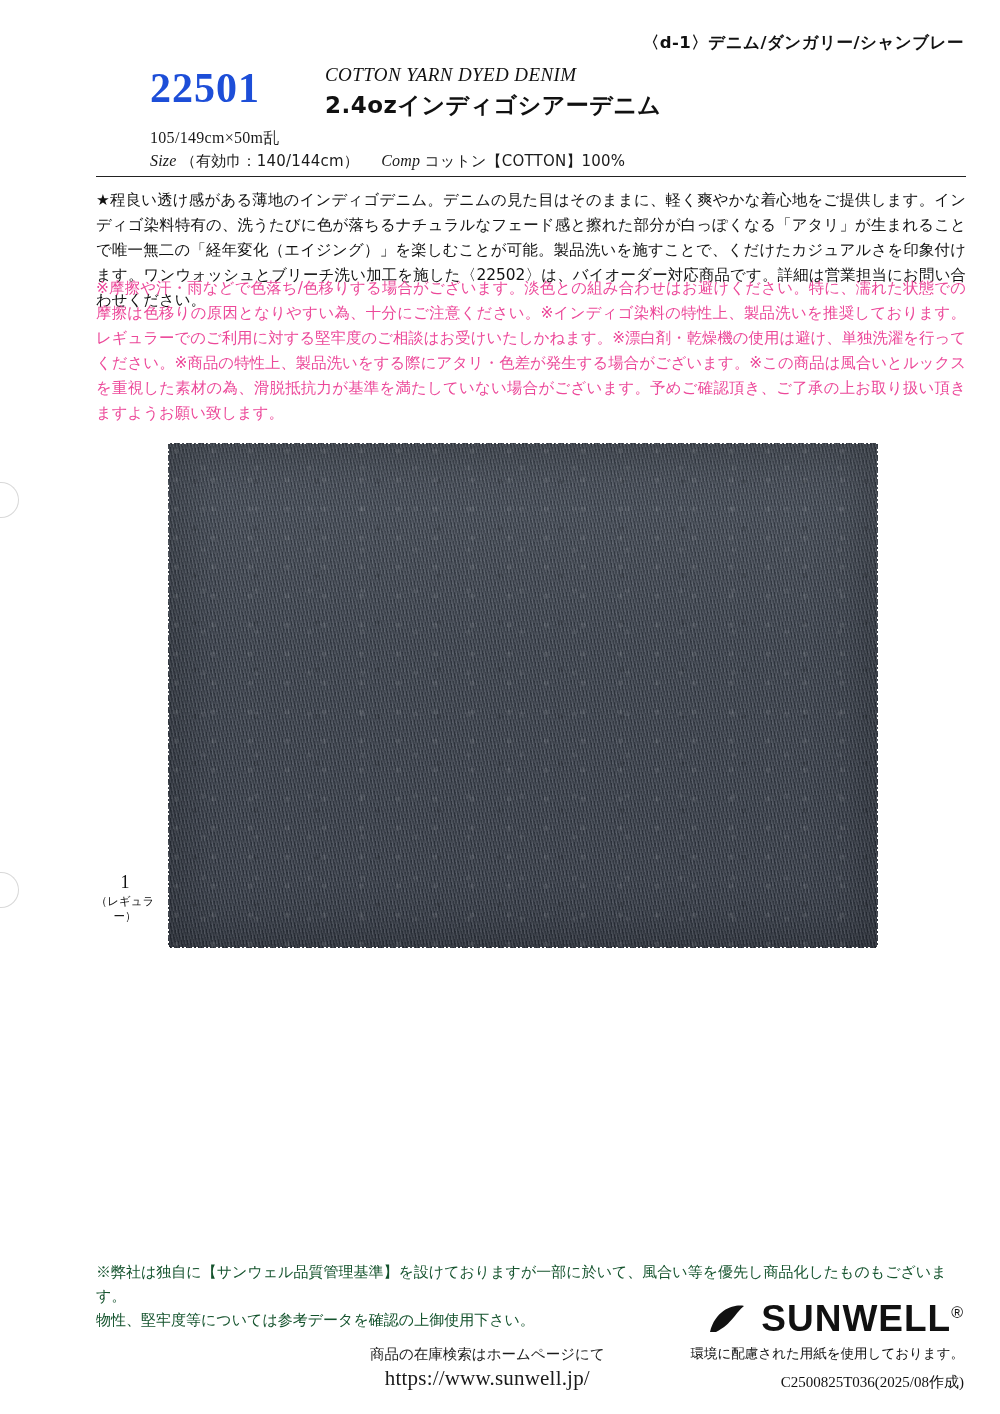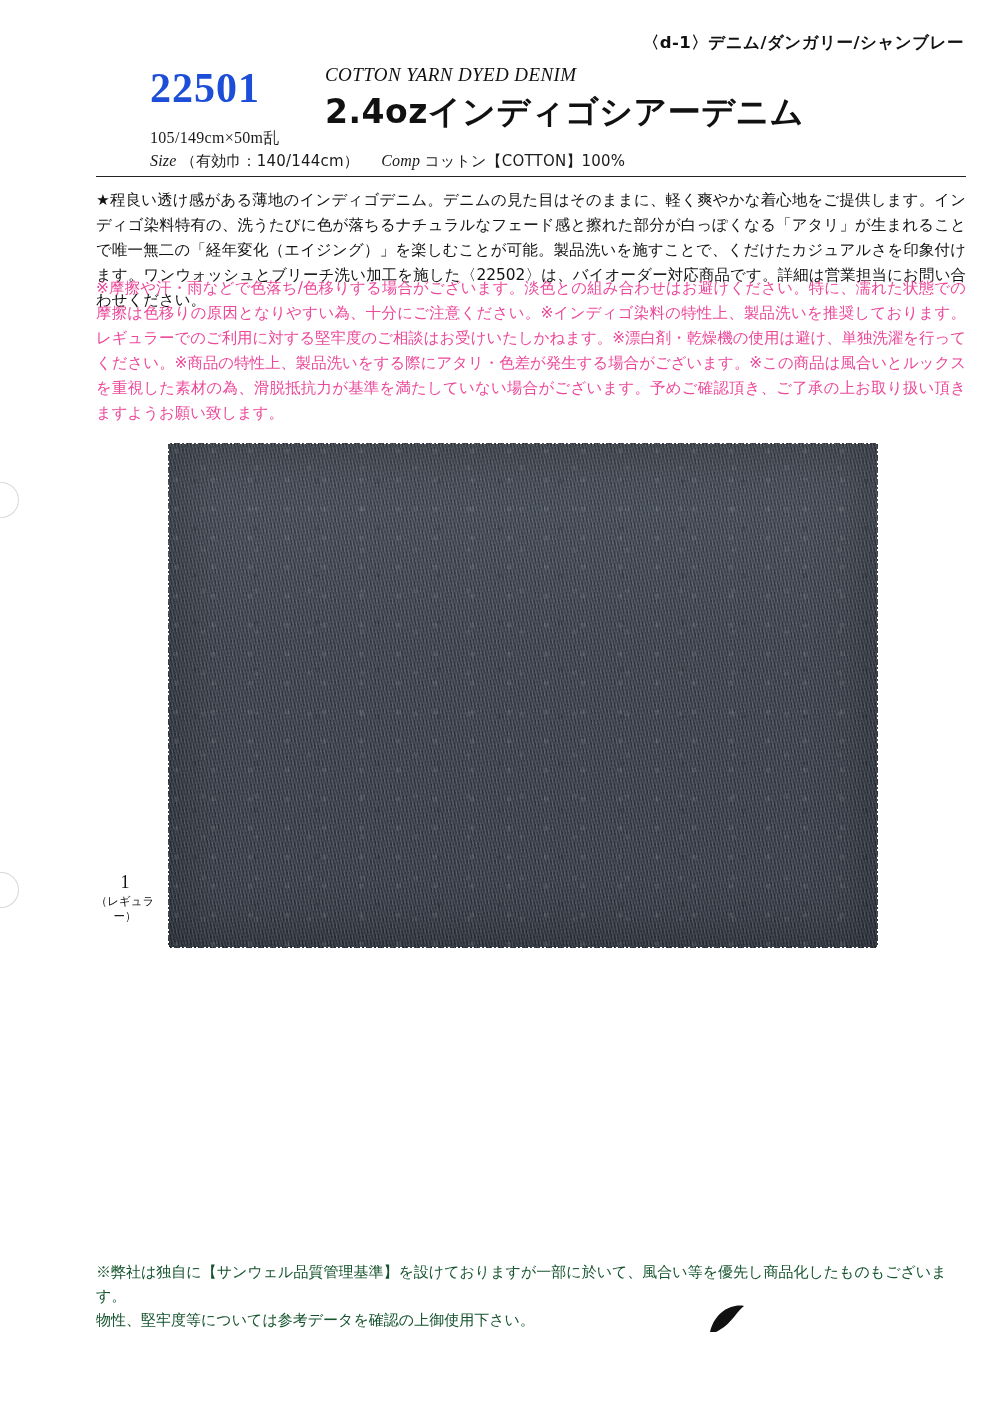--- a/index.html
+++ b/index.html
@@ -40,21 +40,21 @@
     position:absolute;left:175px;top:2px;
     font-family:"Liberation Serif",serif;
     font-style:italic;
     font-size:19px;
     letter-spacing:0.4px;
     color:#111;
   }
   .jp-name{
     position:absolute;left:175px;top:28px;
     font-family:"DejaVu Sans","Liberation Sans",sans-serif;
-    font-size:33px;
+    font-size:23px;
     font-weight:700;
     letter-spacing:0.5px;
     color:#111;
   }
   .spec-line1{
     position:absolute;top:128px;left:150px;
     font-family:"Liberation Serif",serif;
     font-size:16px;
     letter-spacing:0.3px;
   }
@@ -271,19 +271,28 @@
   <div class="color-label">
     <span class="num">1</span>
     <span class="name">（レギュラー）</span>
   </div>
 
   <div class="footer-note">
     <div>※弊社は独自に【サンウェル品質管理基準】を設けておりますが一部に於いて、風合い等を優先し商品化したものもございます。</div>
     <div>物性、堅牢度等については参考データを確認の上御使用下さい。</div>
   </div>
 
+  <div class="stock-search">
+    <span class="l1">商品の在庫検索はホームページにて</span>
+    <span class="l2">https://www.sunwell.jp/</span>
+  </div>
 
   <svg class="swoosh" viewBox="0 0 40 34">
     <path d="M4 30 C 10 6, 30 2, 38 4 C 30 10, 26 22, 10 30 Z" fill="#111"></path>
   </svg>
 
+  <div class="brand">
+    <div class="logo"><span>SUNWELL</span><span class="reg">®</span></div>
+    <div class="eco">環境に配慮された用紙を使用しております。</div>
+    <div class="code">C2500825T036(2025/08作成)</div>
+  </div>
 
 </div>
 
 </body></html>

